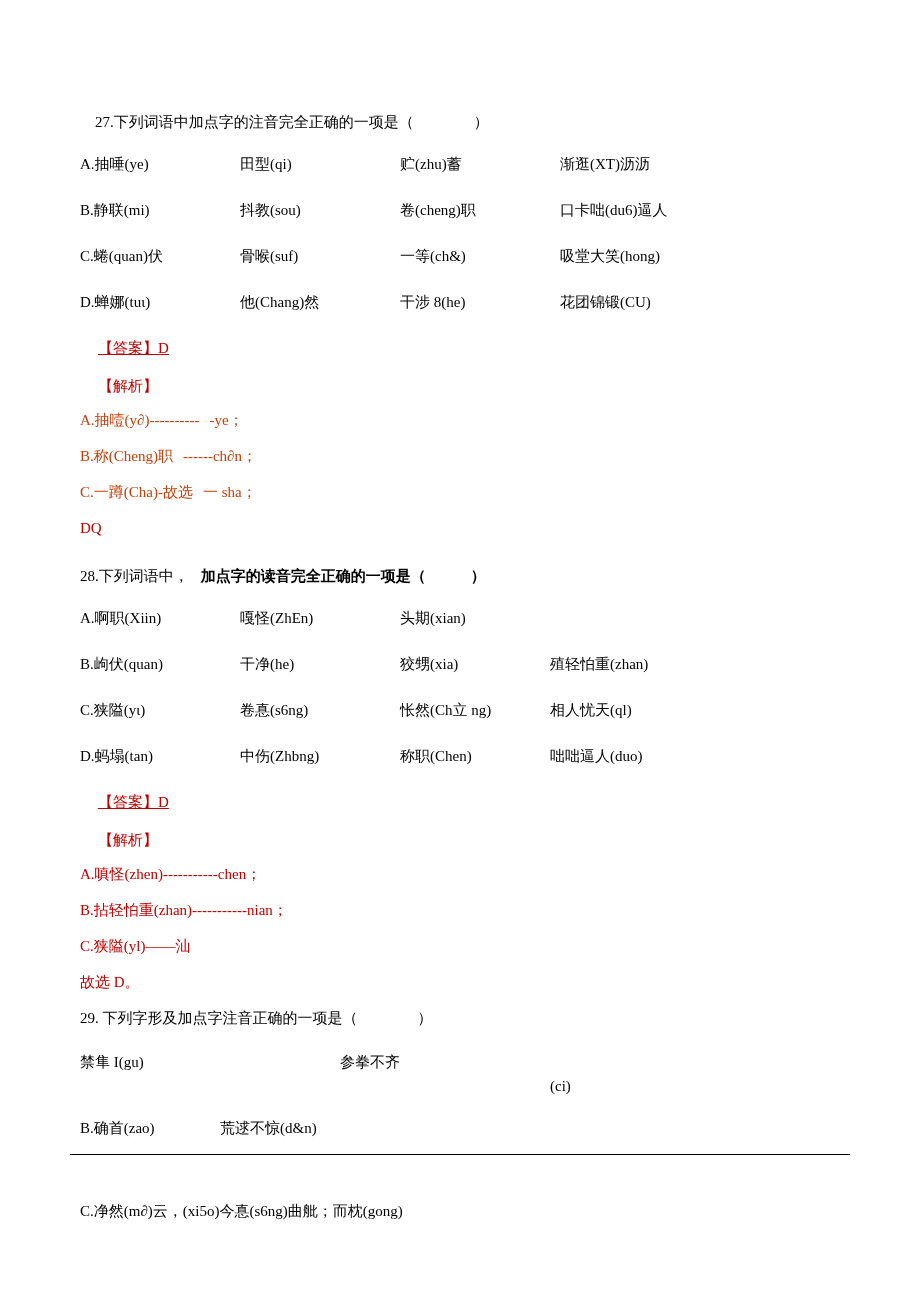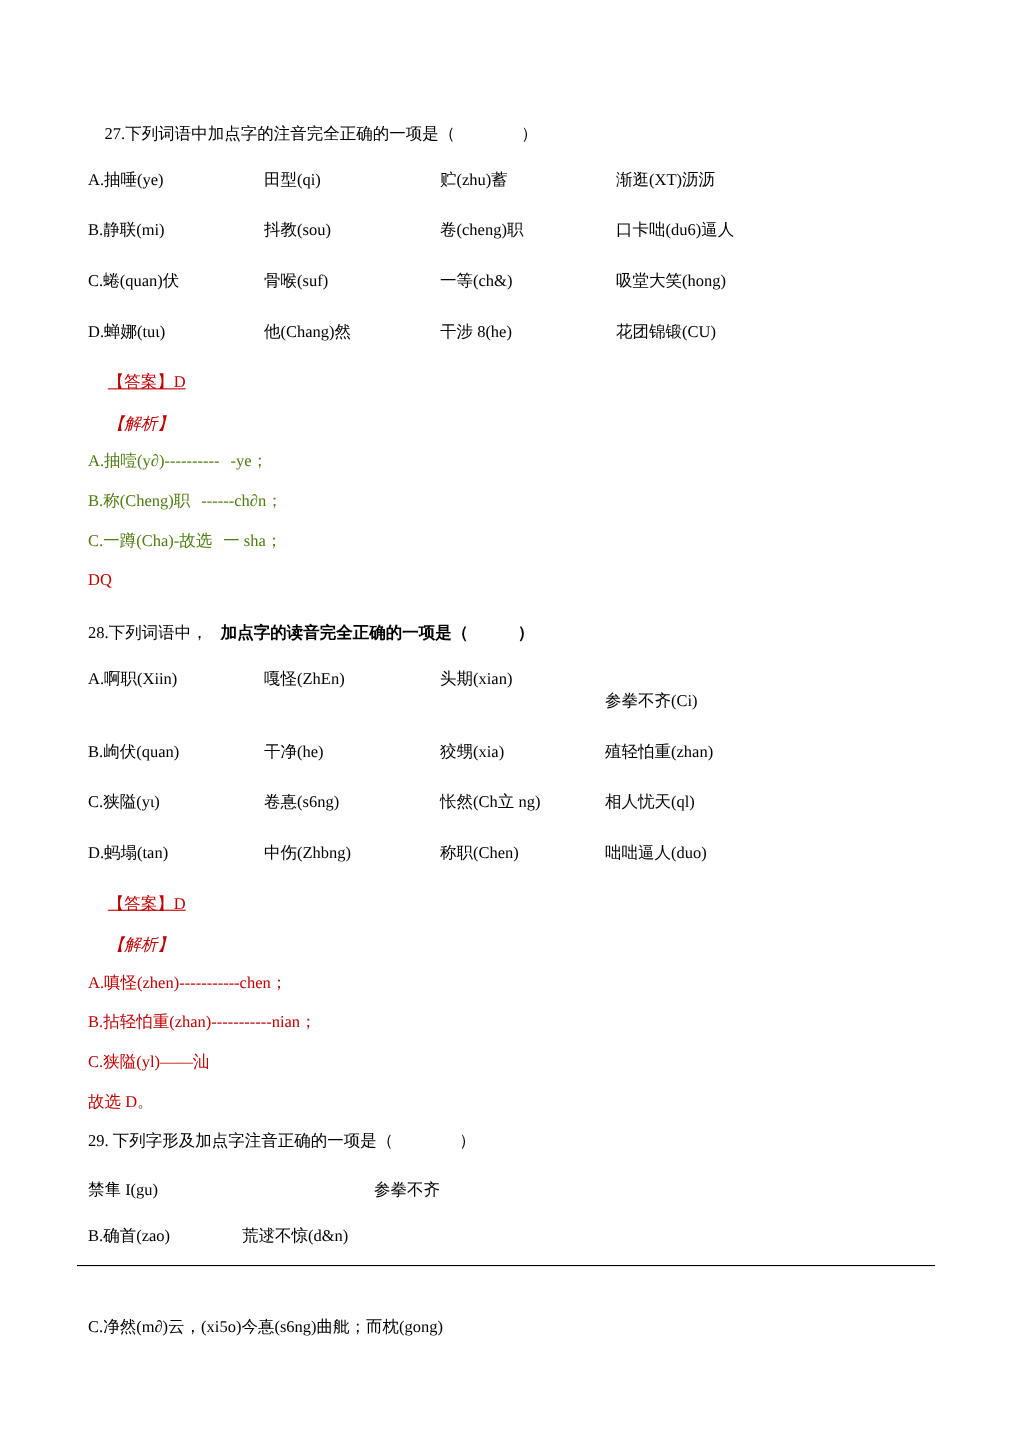--- a/index.html
+++ b/index.html
@@ -26,24 +26,23 @@
   .answer-line {
     color: #c00000;
     text-indent: 1.2em;
     margin-bottom: 14px;
     text-decoration: underline;
   }
   .analysis-label {
     color: #c00000;
     text-indent: 1.2em;
     margin-bottom: 10px;
-    font-style: italic;
   }
   .analysis-row {
-    color: #4d7c0f;
+    color: #c2410c;
     display: flex;
     gap: 10px;
     margin-bottom: 12px;
   }
   .analysis-single {
     color: #c00000;
     margin-bottom: 12px;
   }
   .q28-stem {
     display: flex;
@@ -143,21 +142,20 @@
 
 <div class="q28-stem">
   <span>28.下列词语中，</span>
   <span class="rest">加点字的读音完全正确的一项是（　　　）</span>
 </div>
 
 <div class="q28-row">
   <span class="option-cell">A.啊职(Xiin)</span>
   <span class="option-cell">嘎怪(ZhEn)</span>
   <span class="option-cell">头期(xian)</span>
-  <span class="option-cell q28-last-cell-lower">参拳不齐(Ci)</span>
 </div>
 
 <div class="q28-row">
   <span class="option-cell">B.岣伏(quan)</span>
   <span class="option-cell">干净(he)</span>
   <span class="option-cell">狡甥(xia)</span>
   <span class="option-cell">殖轻怕重(zhan)</span>
 </div>
 
 <div class="q28-row">
@@ -183,20 +181,21 @@
 <div class="analysis-single">故选 D。</div>
 
 <div class="q29-stem">29. 下列字形及加点字注音正确的一项是（　　　　）</div>
 
 <div class="q29-rowA">
   <span class="option-cell">禁隼 I(gu)</span>
   <span class="option-cell">参拳不齐</span>
 </div>
 <div class="q29-rowA-ci">
   <span></span>
+  <span class="option-cell">(ci)</span>
 </div>
 
 <div class="q29-rowB">
   <span class="option-cell">B.确首(zao)</span>
   <span class="option-cell">荒逑不惊(d&amp;n)</span>
 </div>
 
 <div class="hr"></div>
 
 <div class="q29-c">C.净然(m∂)云，(xi5o)今惪(s6ng)曲舭；而枕(gong)</div>

